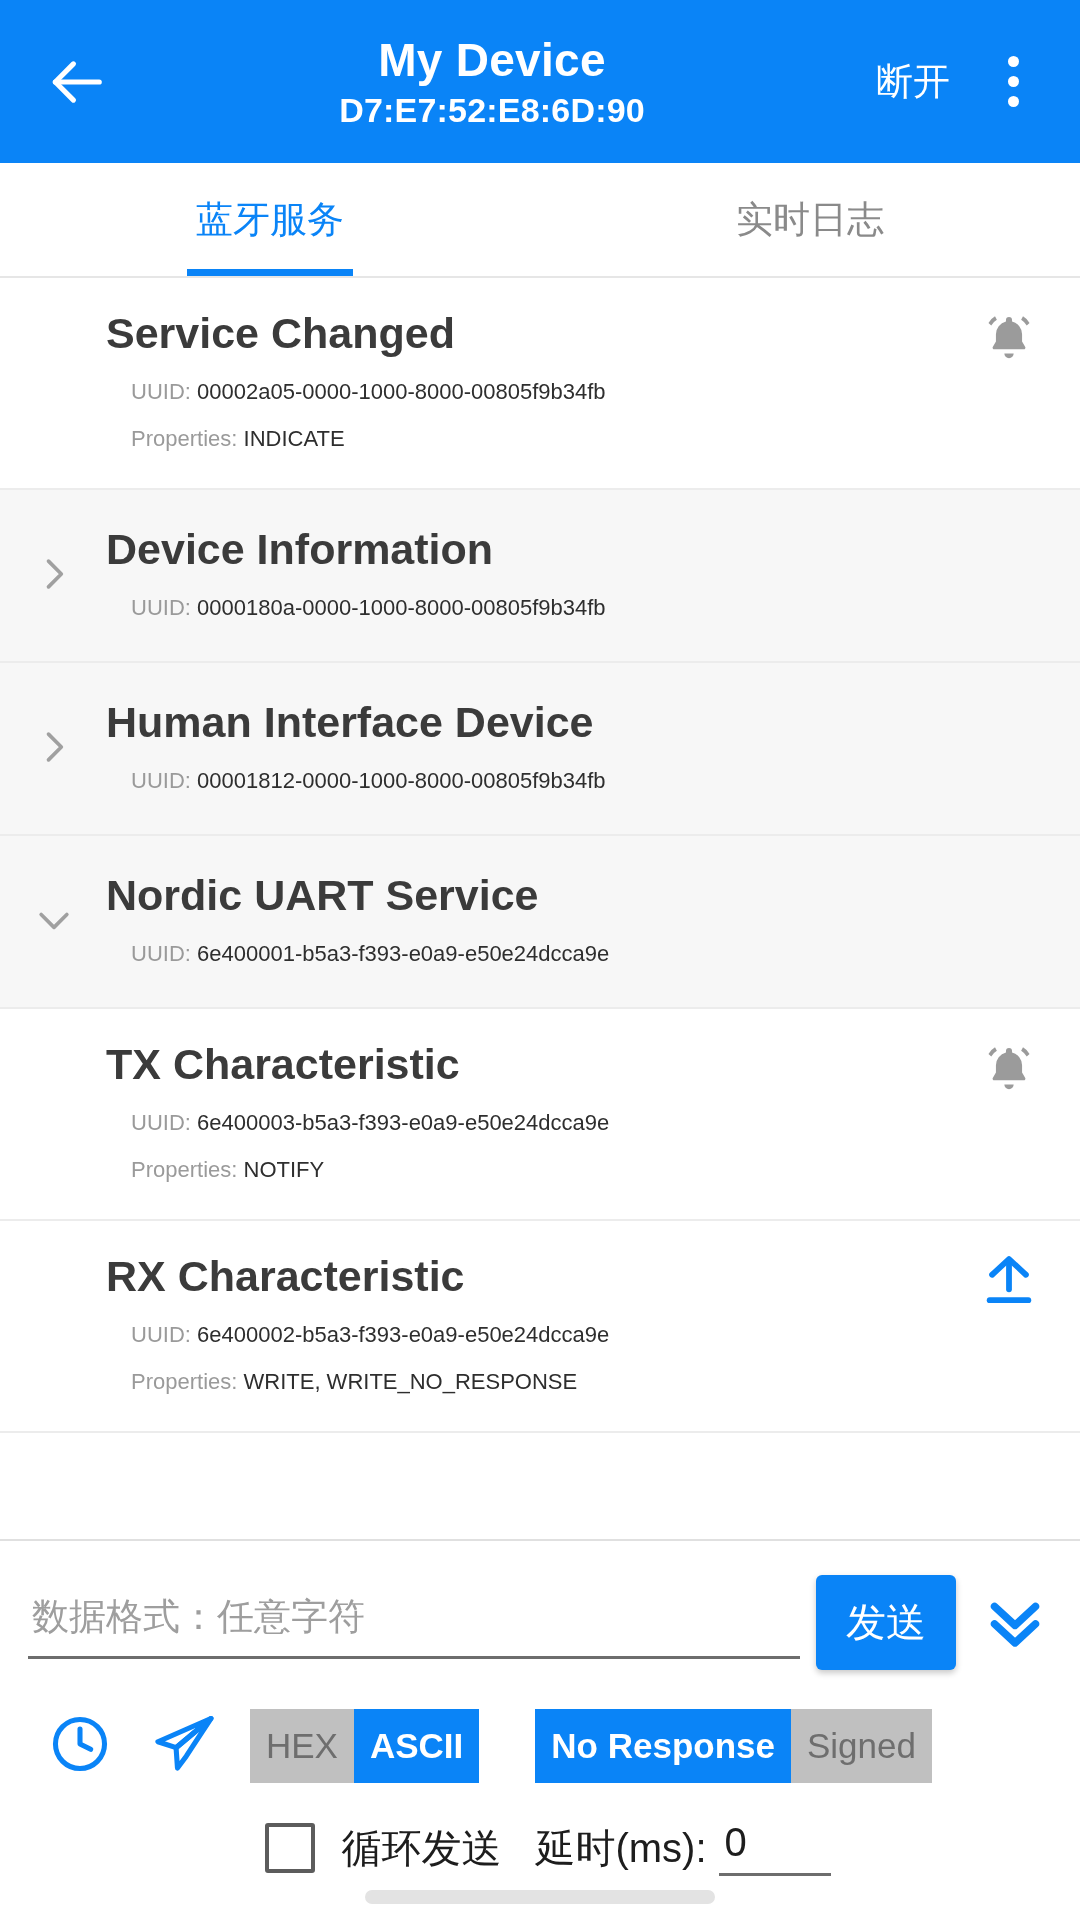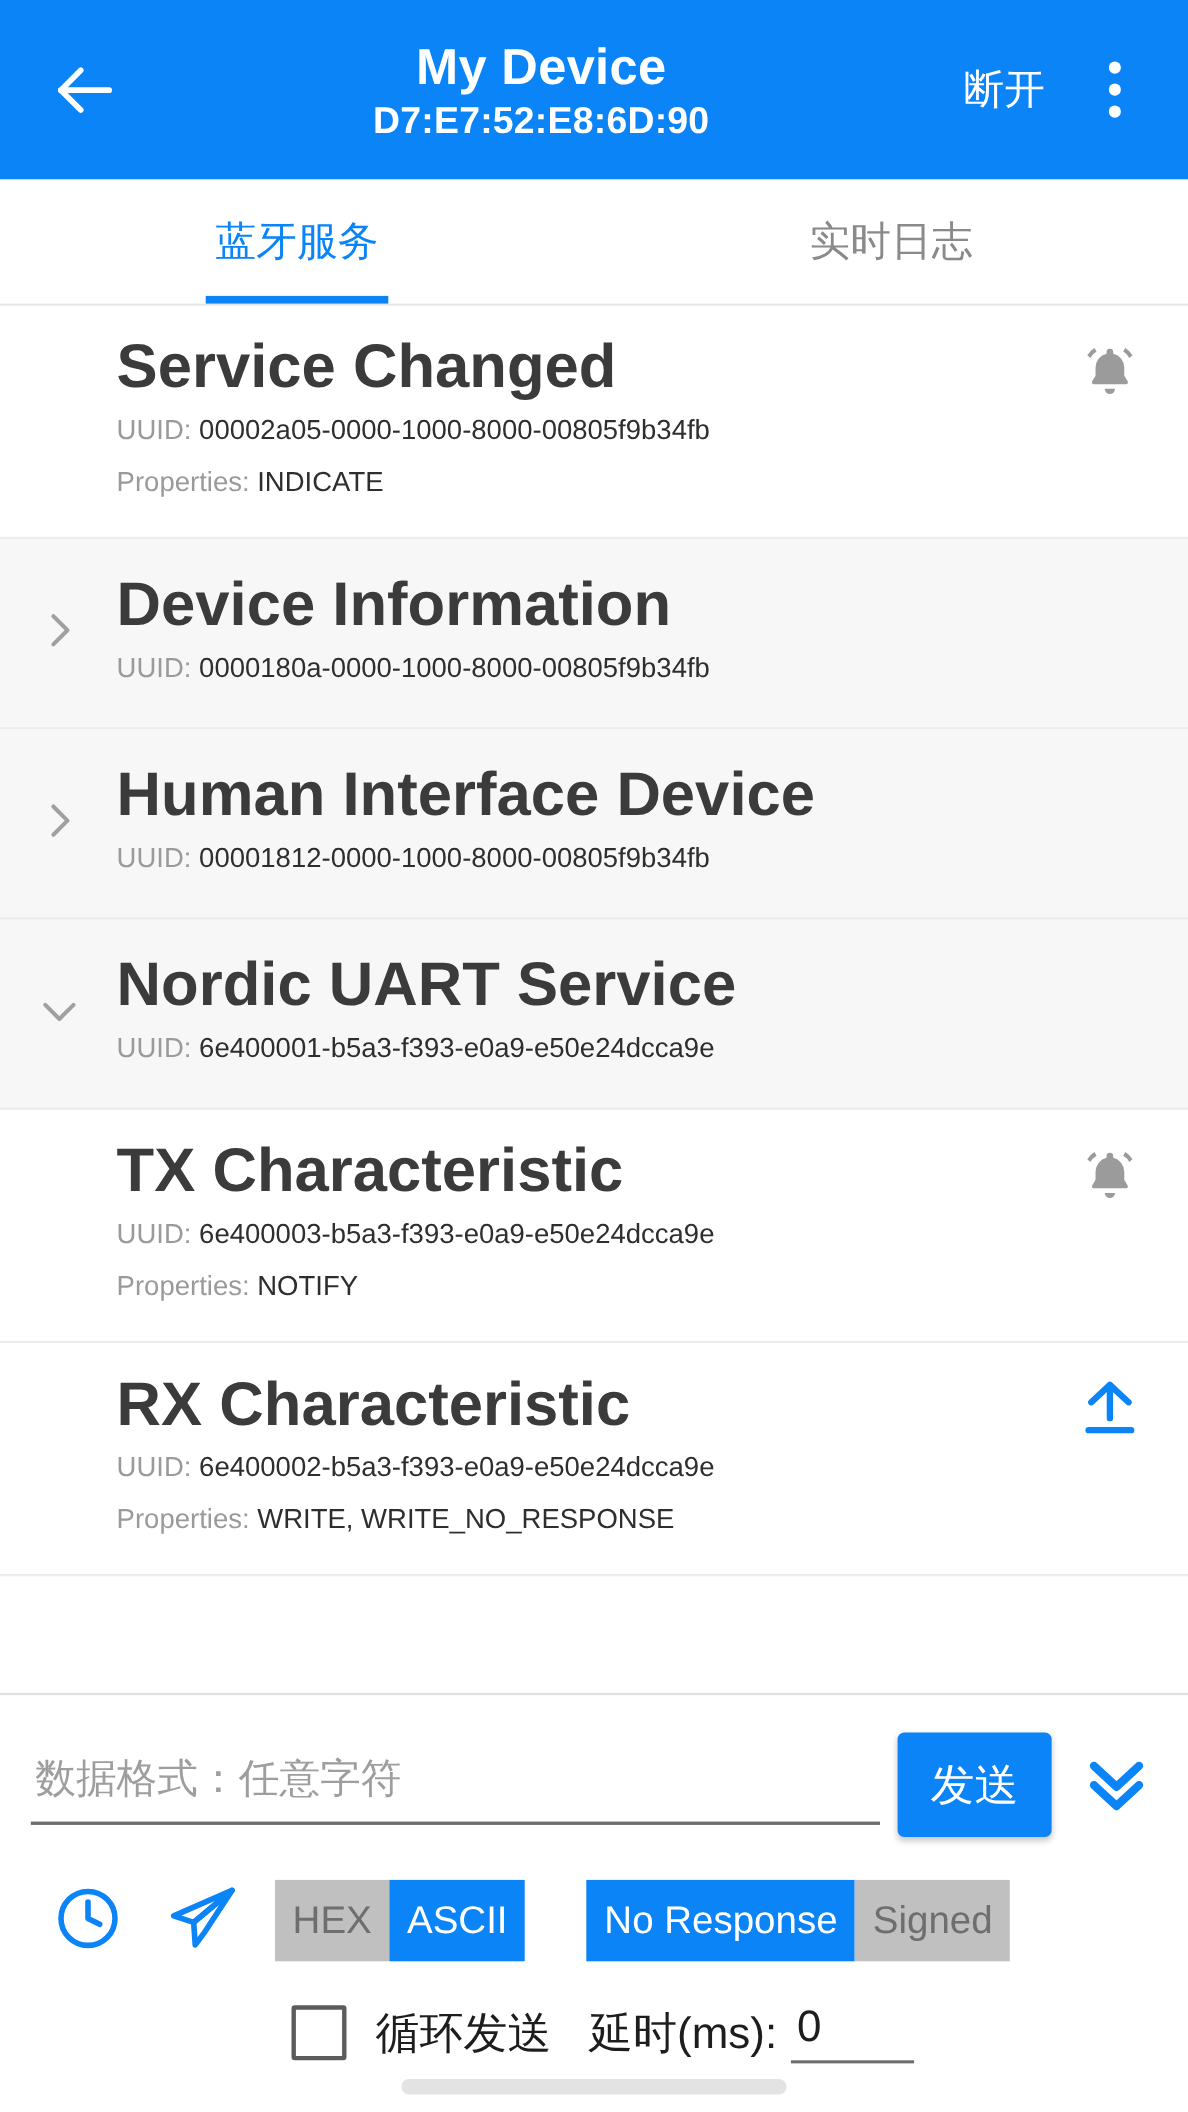--- a/index.html
+++ b/index.html
@@ -136,31 +136,32 @@
     position: absolute;
     left: 30px;
     top: 0;
     bottom: 0;
     width: 48px;
     display: flex;
     align-items: center;
     justify-content: center;
   }
   .row-title {
-    font-size: 56px;
+    font-size: 43px;
     font-weight: bold;
     color: #3b3b3b;
     line-height: 58px;
     margin-bottom: 6px;
   }
   .row-line {
-    font-size: 25px;
+    font-size: 22px;
     color: #2e2e2e;
     line-height: 47px;
     white-space: nowrap;
+    margin-left: 25px;
   }
   .row-line .lbl { color: #9a9a9a; }
   .row-action {
     position: absolute;
     right: 34px;
     top: 26px;
     width: 74px;
     height: 74px;
     display: flex;
     align-items: center;
@@ -242,20 +243,21 @@
     justify-content: center;
     background: #c0c0c0;
     color: #6e6e6e;
     font-size: 35px;
     padding: 0 16px;
     white-space: nowrap;
   }
   .seg-item.on {
     background: #0A84F7;
     color: #ffffff;
+    font-weight: bold;
   }
 
   .loop-row {
     display: flex;
     align-items: center;
     padding: 28px 24px 0 40px;
     gap: 0;
     justify-content: center;
   }
   .checkbox {

